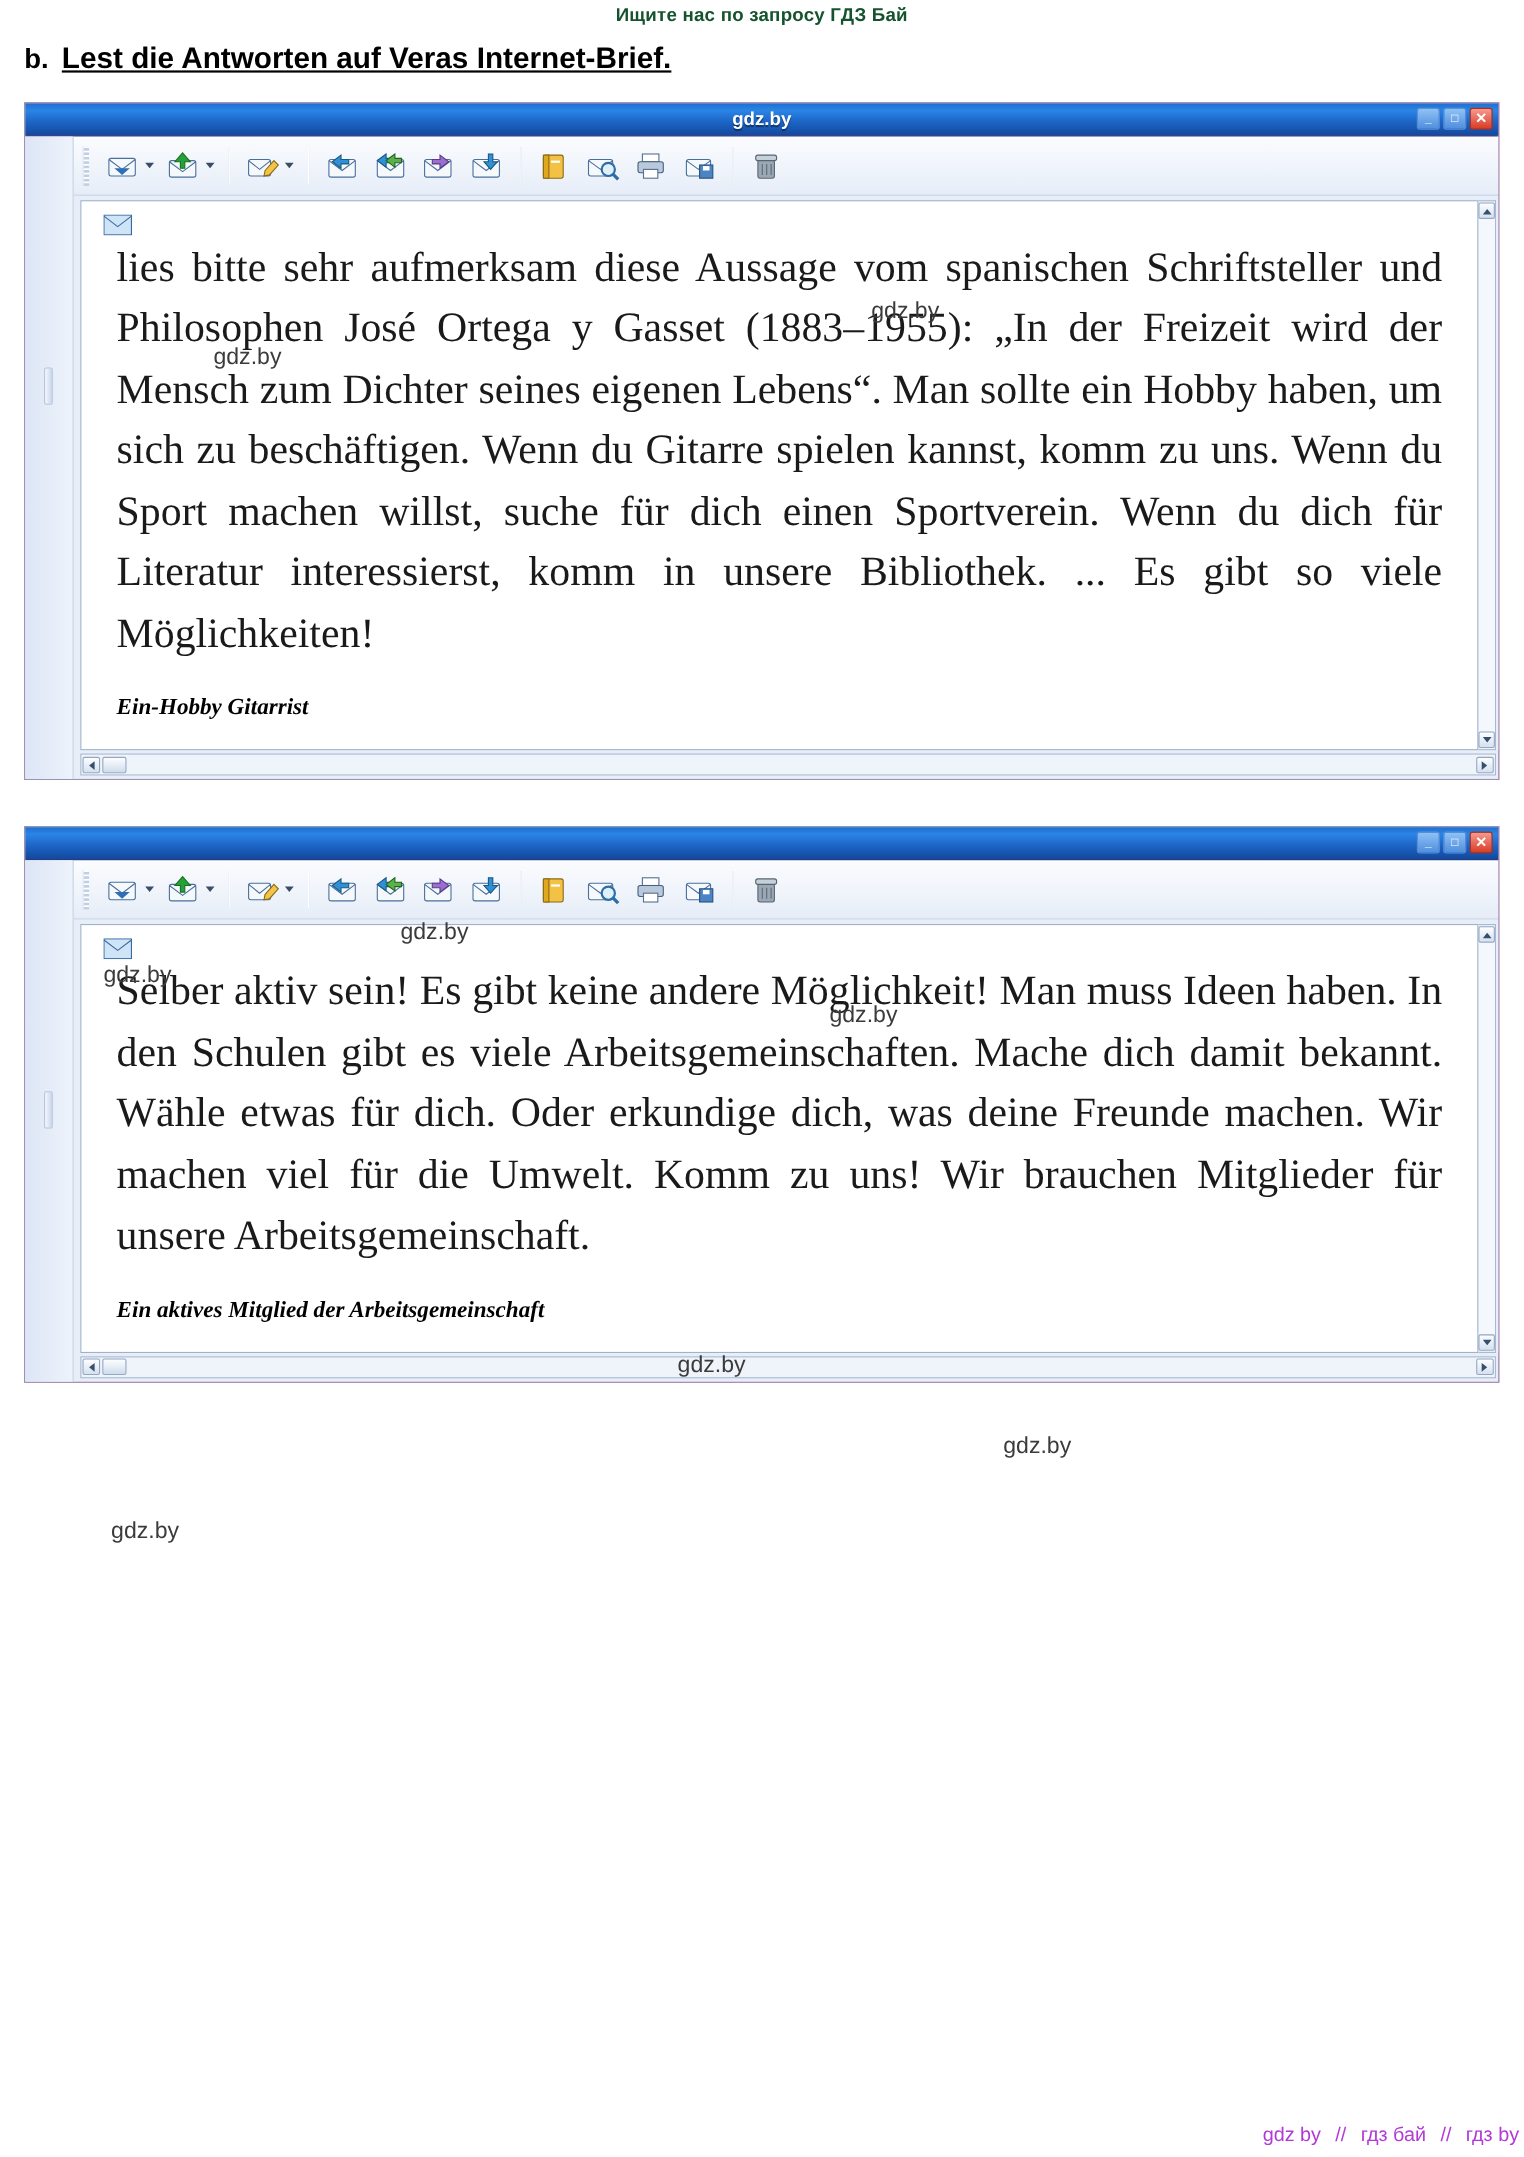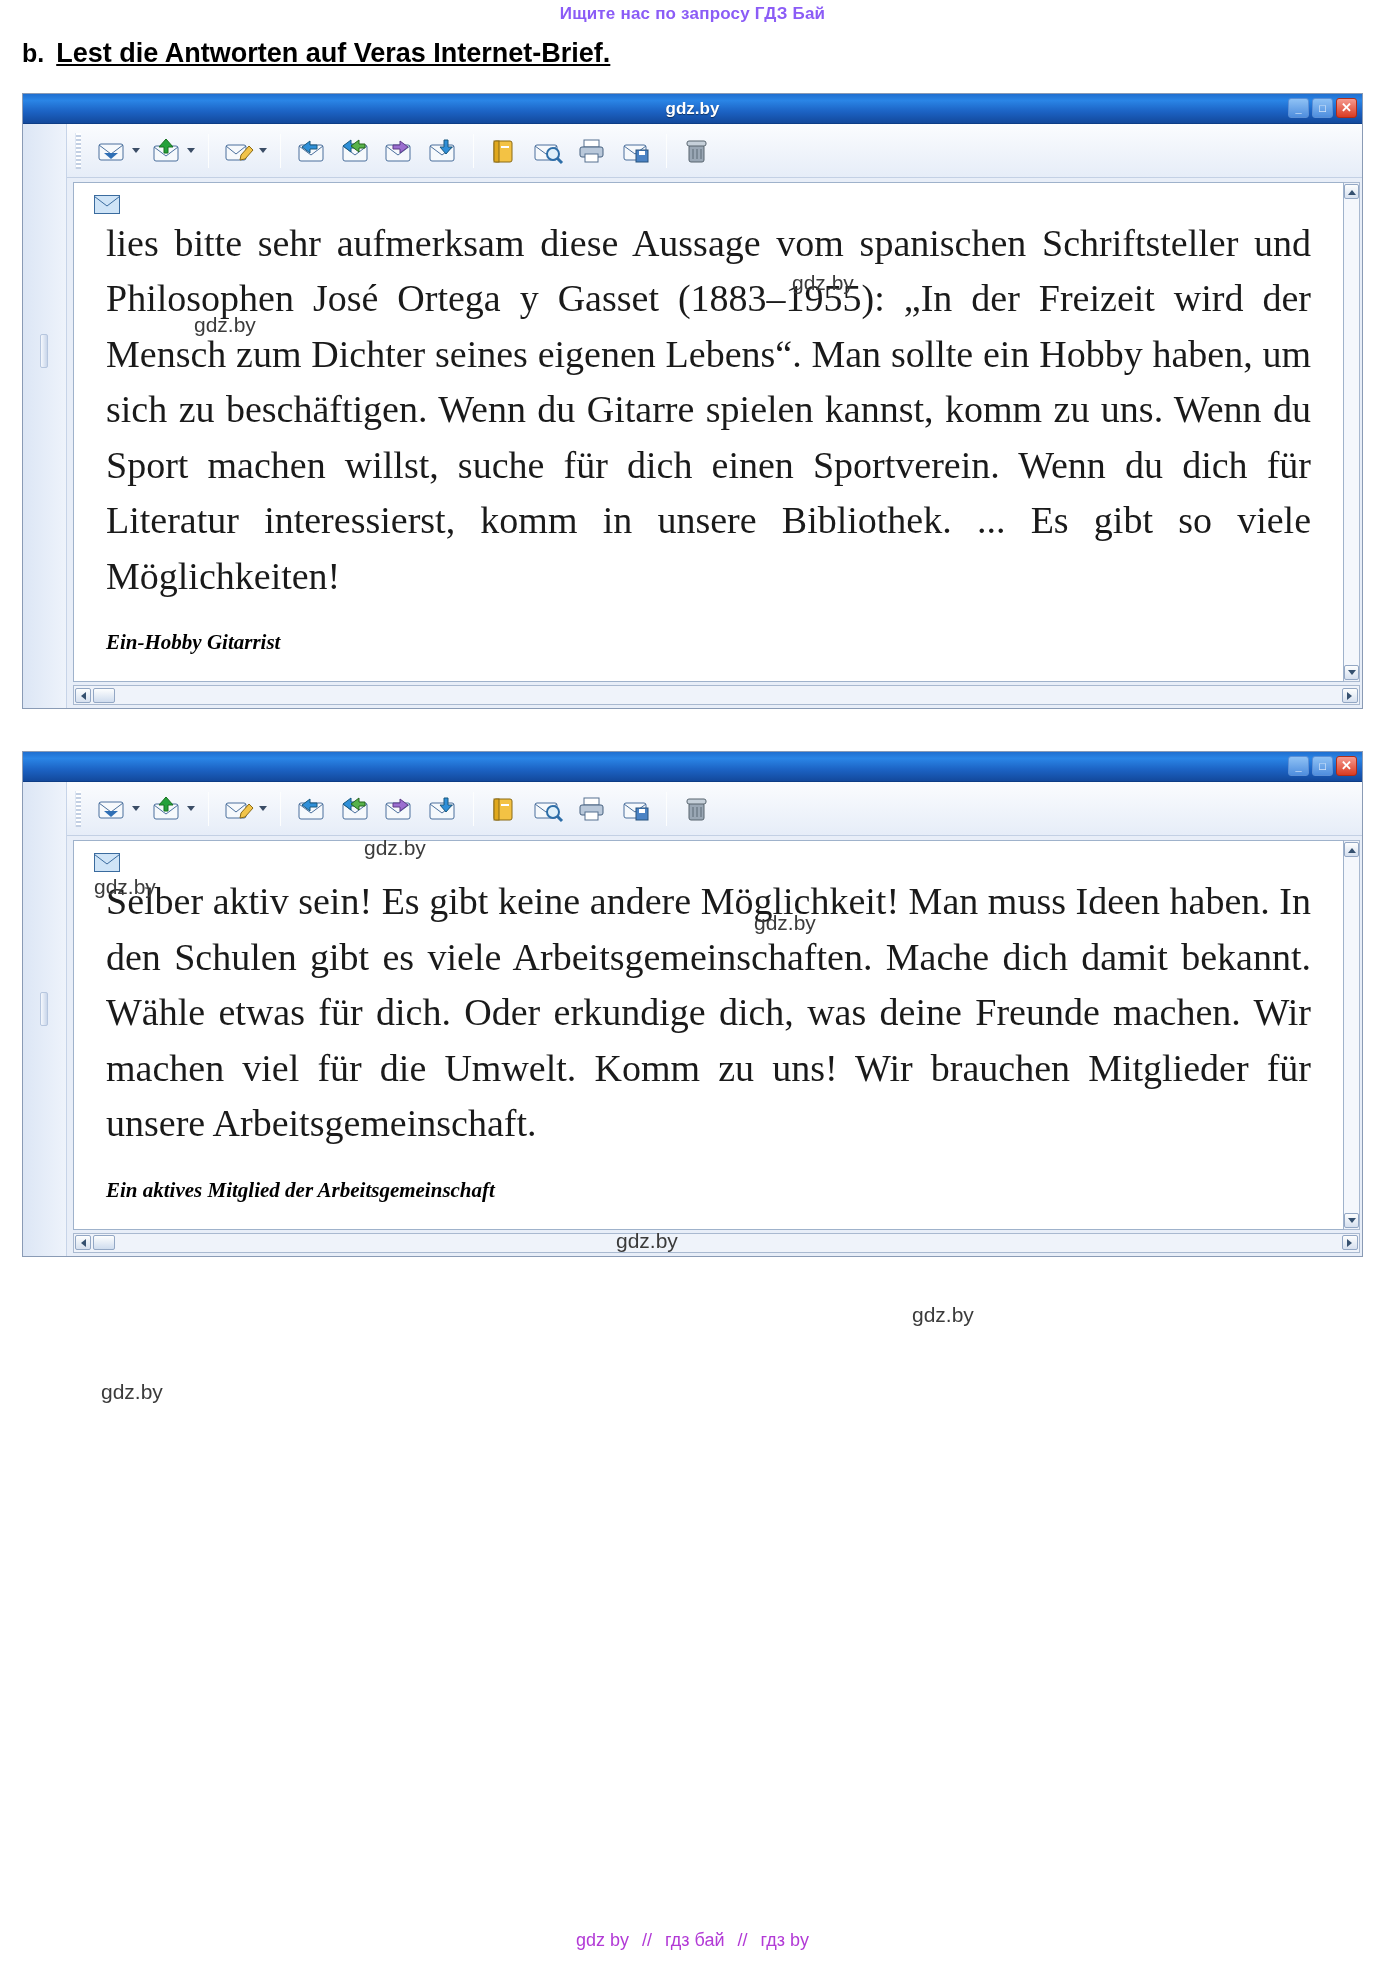--- a/index.html
+++ b/index.html
@@ -15,21 +15,21 @@
     min-height: 1961px;
     background: #fff;
     overflow: hidden;
   }
 
   
   .top-banner {
     text-align: center;
     font-size: 17px;
     font-weight: bold;
-    color: #8b5cf6;
+    color: #14532d;
     padding-top: 4px;
     letter-spacing: .2px;
   }
 
   
   .exercise-head {
     display: flex;
     align-items: baseline;
     gap: 12px;
     margin: 14px 0 0 22px;
@@ -266,21 +266,21 @@
     font-size: 21px;
     font-family: "Liberation Sans", sans-serif;
     white-space: nowrap;
     pointer-events: none;
   }
 
   
   .footer {
     position: absolute;
     left: 0; right: 0; bottom: 10px;
-    text-align: center;
+    text-align: right;
     color: #b23ad6;
     font-size: 18px;
   }
   .footer span { margin: 0 4px; }
 </style>
 </head>
 <body>
 
 <div class="page">
 

